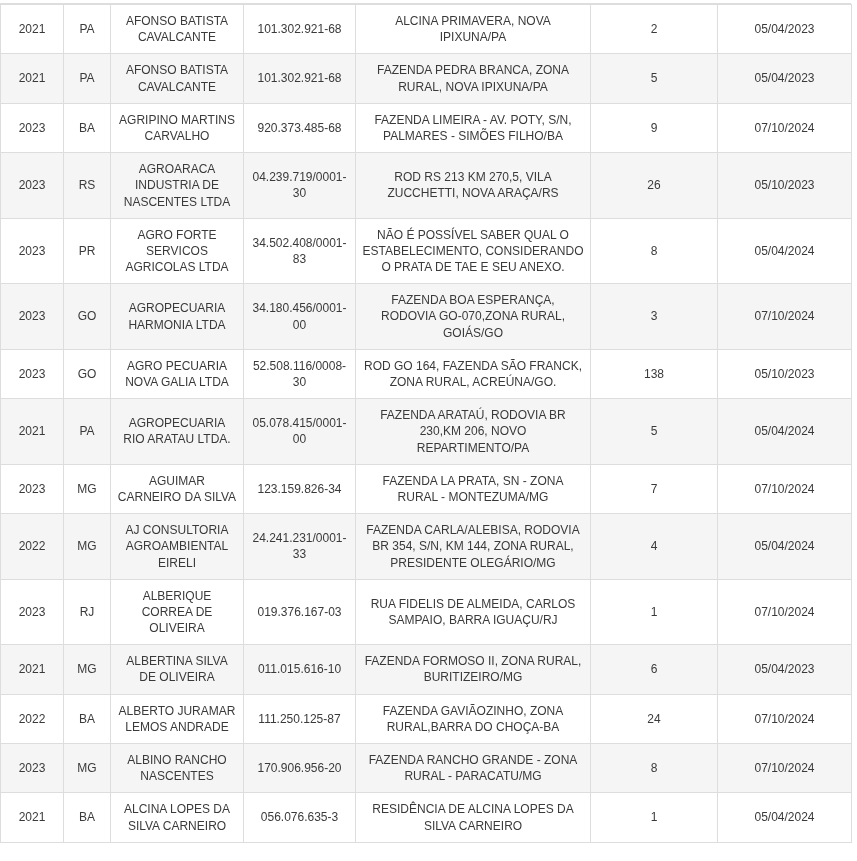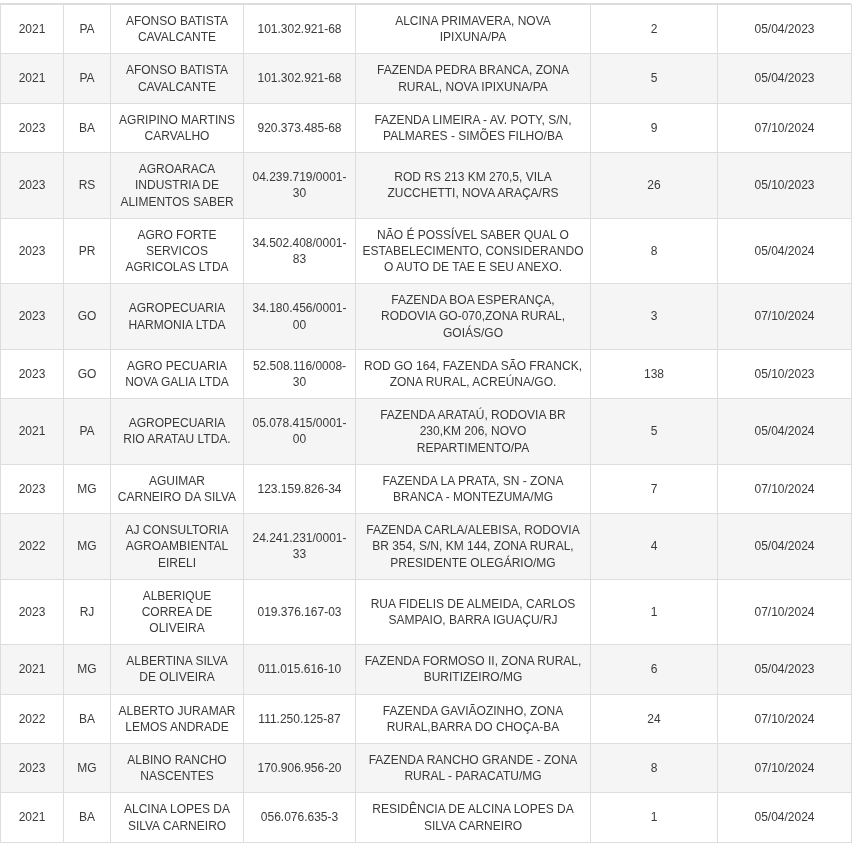--- a/index.html
+++ b/index.html
@@ -104,32 +104,32 @@
           <td class="cell-uf">BA</td>
           <td class="cell-nome">AGRIPINO MARTINS CARVALHO</td>
           <td class="cell-doc">920.373.485-68</td>
           <td class="cell-local">FAZENDA LIMEIRA - AV. POTY, S/N, PALMARES - SIMÕES FILHO/BA</td>
           <td class="cell-qtd">9</td>
           <td class="cell-data">07/10/2024</td>
         </tr>
         <tr class="row-even">
           <td class="cell-ano">2023</td>
           <td class="cell-uf">RS</td>
-          <td class="cell-nome">AGROARACA INDUSTRIA DE ALIMENTOS SABER</td>
+          <td class="cell-nome">AGROARACA INDUSTRIA DE NASCENTES LTDA</td>
           <td class="cell-doc">04.239.719/0001-30</td>
           <td class="cell-local">ROD RS 213 KM 270,5, VILA ZUCCHETTI, NOVA ARAÇA/RS</td>
           <td class="cell-qtd">26</td>
           <td class="cell-data">05/10/2023</td>
         </tr>
         <tr class="row-odd">
           <td class="cell-ano">2023</td>
           <td class="cell-uf">PR</td>
           <td class="cell-nome">AGRO FORTE SERVICOS AGRICOLAS LTDA</td>
           <td class="cell-doc">34.502.408/0001-83</td>
-          <td class="cell-local">NÃO É POSSÍVEL SABER QUAL O ESTABELECIMENTO, CONSIDERANDO O AUTO DE TAE E SEU ANEXO.</td>
+          <td class="cell-local">NÃO É POSSÍVEL SABER QUAL O ESTABELECIMENTO, CONSIDERANDO O PRATA DE TAE E SEU ANEXO.</td>
           <td class="cell-qtd">8</td>
           <td class="cell-data">05/04/2024</td>
         </tr>
         <tr class="row-even">
           <td class="cell-ano">2023</td>
           <td class="cell-uf">GO</td>
           <td class="cell-nome">AGROPECUARIA HARMONIA LTDA</td>
           <td class="cell-doc">34.180.456/0001-00</td>
           <td class="cell-local">FAZENDA BOA ESPERANÇA, RODOVIA GO-070,ZONA RURAL, GOIÁS/GO</td>
           <td class="cell-qtd">3</td>
@@ -151,21 +151,21 @@
           <td class="cell-doc">05.078.415/0001-00</td>
           <td class="cell-local">FAZENDA ARATAÚ, RODOVIA BR 230,KM 206, NOVO REPARTIMENTO/PA</td>
           <td class="cell-qtd">5</td>
           <td class="cell-data">05/04/2024</td>
         </tr>
         <tr class="row-odd">
           <td class="cell-ano">2023</td>
           <td class="cell-uf">MG</td>
           <td class="cell-nome">AGUIMAR CARNEIRO DA SILVA</td>
           <td class="cell-doc">123.159.826-34</td>
-          <td class="cell-local">FAZENDA LA PRATA, SN - ZONA BRANCA - MONTEZUMA/MG</td>
+          <td class="cell-local">FAZENDA LA PRATA, SN - ZONA RURAL - MONTEZUMA/MG</td>
           <td class="cell-qtd">7</td>
           <td class="cell-data">07/10/2024</td>
         </tr>
         <tr class="row-even">
           <td class="cell-ano">2022</td>
           <td class="cell-uf">MG</td>
           <td class="cell-nome">AJ CONSULTORIA AGROAMBIENTAL EIRELI</td>
           <td class="cell-doc">24.241.231/0001-33</td>
           <td class="cell-local">FAZENDA CARLA/ALEBISA, RODOVIA BR 354, S/N, KM 144, ZONA RURAL, PRESIDENTE OLEGÁRIO/MG</td>
           <td class="cell-qtd">4</td>

